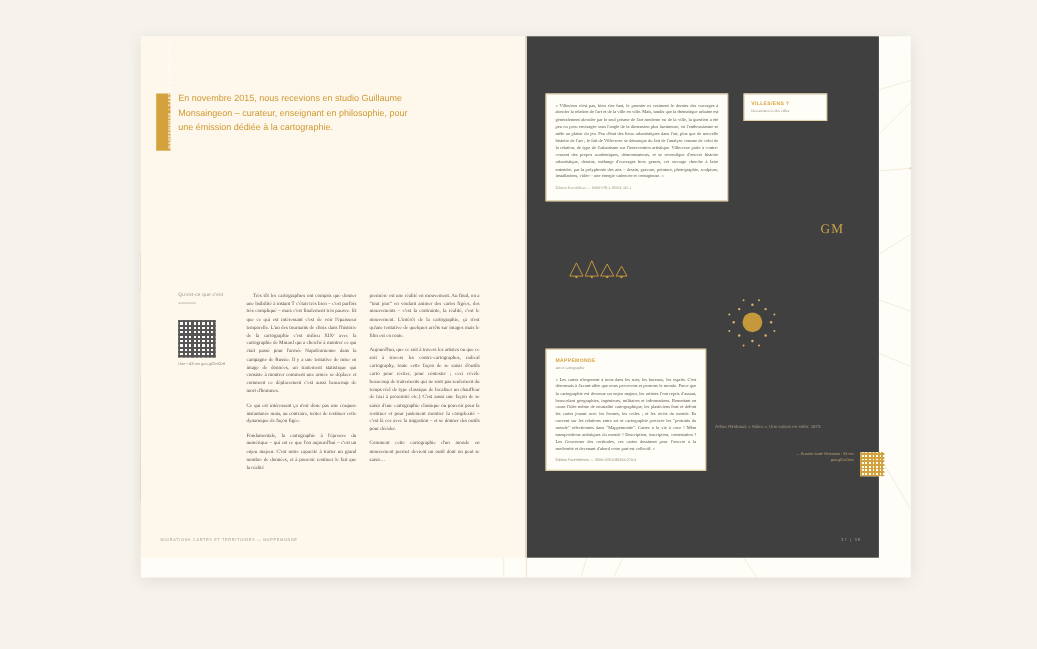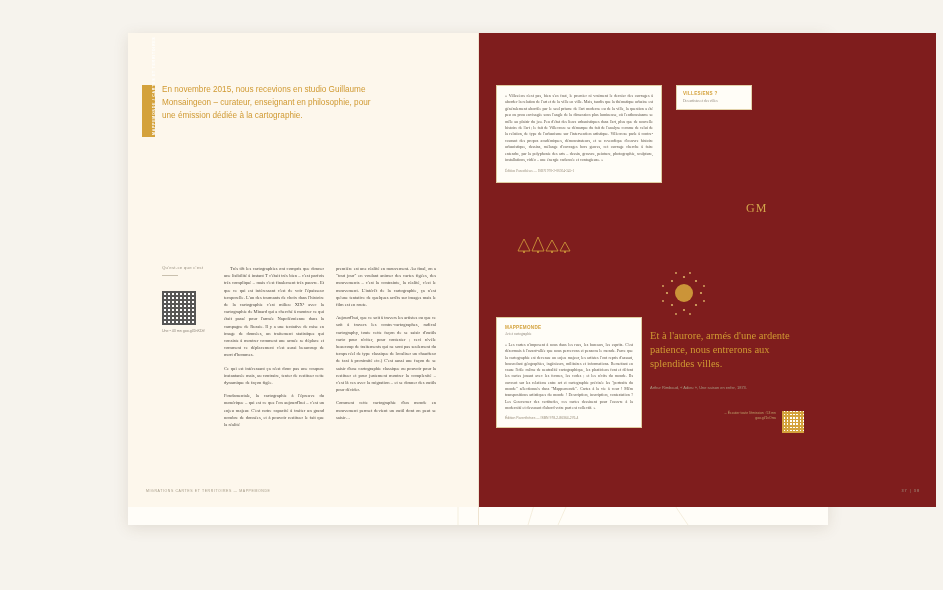--- a/index.html
+++ b/index.html
@@ -13,23 +13,23 @@
   
   .swatches{position:absolute;left:128px;top:228px;width:28px;}
   .sw{width:28px;height:38px;}
 
   
   .spread{
     position:absolute;left:128px;top:33px;width:700px;height:492px;
     background:#fffdf8;
     box-shadow:0 3px 14px rgba(90,70,40,.13);
   }
-  .page{position:absolute;top:0;bottom:18px;padding-left:40px;}
+  .page{position:absolute;top:0;bottom:18px;}
   .page.left{left:0;width:350px;background:#fdf7ec;}
-  .page.right{left:350px;width:418px;background:#7f1d1d;}
+  .page.right{left:350px;width:321px;background:#404040;}
   .gutter{position:absolute;left:350px;top:0;bottom:0;width:1px;background:#efe4d1;}
 
   
   .maplines{position:absolute;inset:0;pointer-events:none;}
 
   
   .tabmark{
     position:absolute;left:14px;top:52px;width:13px;height:52px;
     background:#d4a23c;
   }
@@ -254,21 +254,20 @@
         </g>
       </svg>
 
       <div class="quotebox2">
         <div class="t">MAPPEMONDE</div>
         <div class="d">Art et cartographie</div>
         <div class="body">« Les cartes n'imposent à nous dans les rues, les bureaux, les esprits. C'est désormais à l'avant-allée que nous percevons et pensons le monde. Parce que la cartographie est devenue un enjeu majeur, les artistes l'ont repris d'assaut, bouscolant géographies, ingénieurs, militaires et informations. Remettant en cause l'idée même de neutralité cartographique, les plasticiens font et défont les cartes jouant avec les formes, les codes ; et les récits du monde. Ils ouvrent sur les relations entre art et cartographie précisée les "portraits du monde" sélectionnés dans "Mappemonde". Cartes à la vie à cour ! Mêm transpositions artistiques du monde ! Description, inscription, contestation ? Les Gouverner des certitudes, ces cartes dessinent pour l'oeuvre à la modernité et devenant d'abord votre part est collectif. »</div>
         <span class="src">Édition Parenthèses — ISBN 978-2-86364-276-4</span>
       </div>
 
-      <div class="pull">Et à l'aurore, armés d'une ardente patience, nous entrerons aux splendides villes.</div>
       <div class="pullsrc">Arthur Rimbaud, « Adieu », Une saison en enfer, 1873.</div>
 
       <div class="qr2cap">→ Écouter toute l'émission : 53 mn  goo.gl/1vOnw</div>
       <div class="qr2"></div>
 
       <div class="footer-r">37 | 38</div>
     </div>
 
     <div class="gutter"></div>
   </div>

